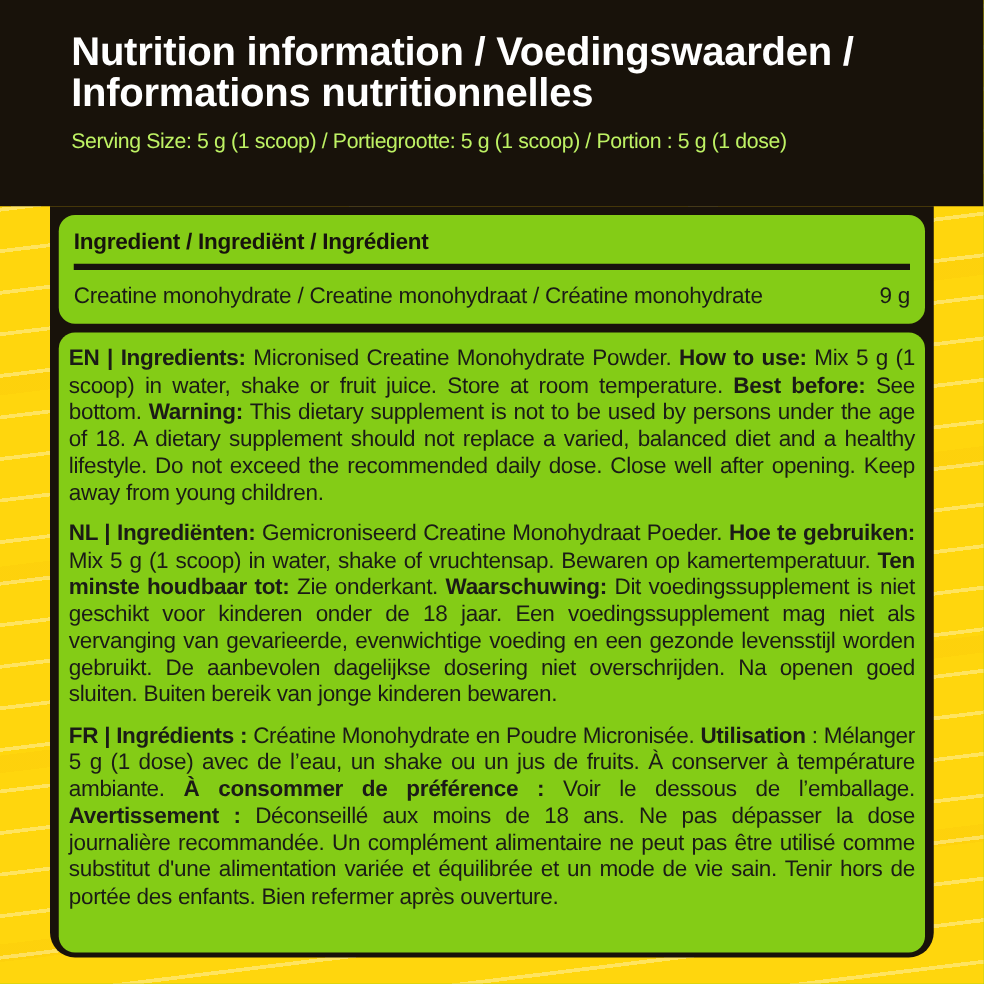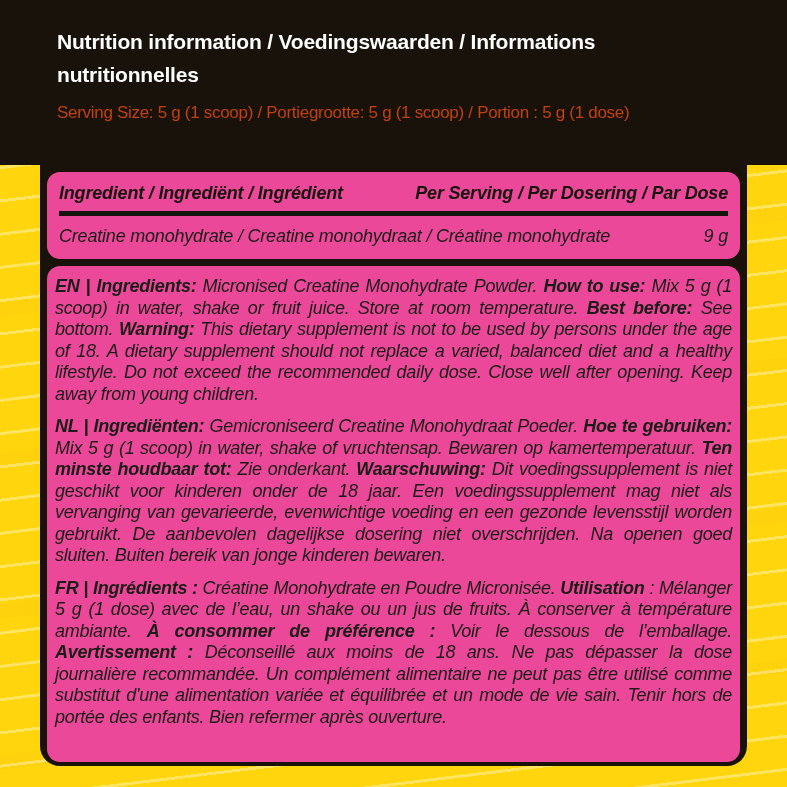--- a/index.html
+++ b/index.html
@@ -14,34 +14,34 @@
     background:
       repeating-linear-gradient(173deg, rgba(255,255,255,0.34) 0 3px, rgba(255,255,255,0) 3px 33px),
       repeating-linear-gradient(173deg, rgba(235,150,0,0.07) 0 14px, rgba(235,150,0,0) 14px 150px);
   }
   .header-section {
     position: absolute; top: 0; left: 0; width: 787px; height: 165px;
     background: #18120A; z-index: 2;
   }
   .page-title {
     position: absolute; left: 57px; top: 25px; width: 648px;
-    color: #FFFFFF; font-weight: bold; font-size: 21px; line-height: 33px;
+    color: #FFFFFF; font-weight: bold; font-size: 32px; line-height: 33px;
     letter-spacing: -0.2px;
   }
-  .serving-block { position: absolute; left: 57px; top: 99px; color: #c2410c; }
+  .serving-block { position: absolute; left: 57px; top: 99px; color: #bef264; }
   .serving-line {
     font-size: 17px; line-height: 27.5px; letter-spacing: -0.3px; white-space: nowrap;
   }
   .info-panel {
     position: absolute; left: 40px; top: 165px; width: 707px; height: 601px;
     background: #18120A; border-radius: 0 0 20px 20px; z-index: 2;
     box-sizing: border-box; padding: 7px 7px 4px;
     display: flex; flex-direction: column; gap: 7px;
   }
-  .card { background: #ec4899; box-sizing: border-box; font-style: italic; }
+  .card { background: #84cc16; box-sizing: border-box; }
   .table-card { border-radius: 13px; padding: 10px 12px 12px; }
   .table-header-row, .table-data-row {
     display: flex; justify-content: space-between; align-items: baseline;
     white-space: nowrap; line-height: 22px; color: #17130D;
   }
   .table-header-row { font-weight: bold; font-size: 18px; letter-spacing: -0.2px; }
   .table-divider { height: 5px; background: #17130D; margin: 7px 0 9px; }
   .table-data-row { font-size: 18px; letter-spacing: -0.2px; color: #1B1B17; }
   .text-card {
     border-radius: 13px; flex: 1; padding: 10px 8px; overflow: hidden;
@@ -62,21 +62,20 @@
   <div class="serving-block">
     <div class="serving-line">Serving Size: 5 g (1 scoop) / Portiegrootte: 5 g (1 scoop) / Portion : 5 g (1 dose)</div>
   </div>
 </div>
 
 <div class="info-panel">
 
   <div class="card table-card">
     <div class="table-header-row">
       <span>Ingredient / Ingrediënt / Ingrédient</span>
-      <span>Per Serving / Per Dosering / Par Dose</span>
     </div>
     <div class="table-divider"></div>
     <div class="table-data-row">
       <span>Creatine monohydrate / Creatine monohydraat / Créatine monohydrate</span>
       <span>9 g</span>
     </div>
   </div>
 
   <div class="card text-card" id="paragraphs">
       <p><b>EN | Ingredients:</b><span> Micronised Creatine Monohydrate Powder. </span><b>How to use:</b><span> Mix 5 g (1 scoop) in water, shake or fruit juice. Store at room temperature. </span><b>Best before:</b><span> See bottom. </span><b>Warning:</b><span> This dietary supplement is not to be used by persons under the age of 18. A dietary supplement should not replace a varied, balanced diet and a healthy lifestyle. Do not exceed the recommended daily dose. Close well after opening. Keep away from young children.</span></p>

